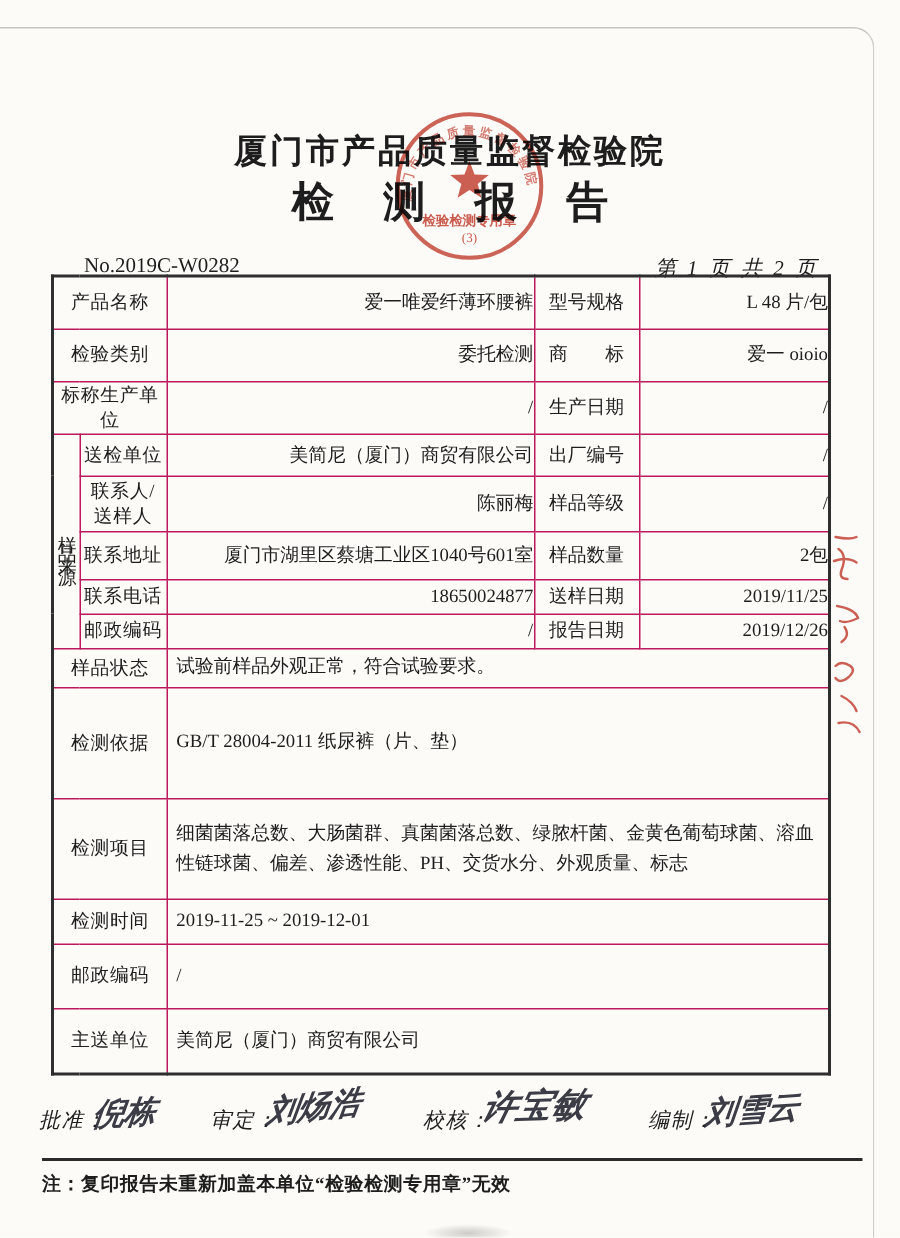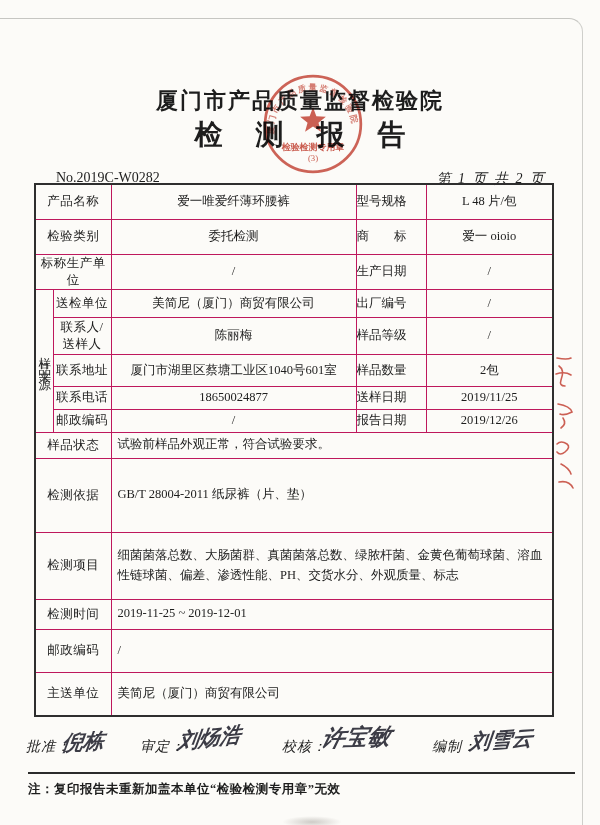--- a/index.html
+++ b/index.html
@@ -44,22 +44,22 @@
     width: 518px; border-collapse: collapse; table-layout: fixed;
     font-size: 12.5px;
   }
   table.report td {
     border: 1px solid #be185d;
     vertical-align: middle;
     overflow: hidden;
   }
   table.report { border: 2px solid #2e2e2e; }
   .lab   { text-align: center; letter-spacing: .5px; }
-  .lab2  { }
-  .val-c { text-align: center; }
+  .lab2  { text-align: center; }
+  .val-c { text-align: right; }
   .val-l { text-align: left; padding: 2px 6px; line-height: 1.55; }
   .pre   { white-space: pre-line; }
   .strip {
     text-align: center;
     writing-mode: vertical-rl; text-orientation: upright;
     letter-spacing: 7px; padding: 6px 0;
   }
 
   .sig-row { position: absolute; left: 0; top: 722px; width: 100%; height: 46px; font-size: 14px; }
   .sig-label { position: absolute; top: 16px; letter-spacing: 1px; font-style: italic; }

